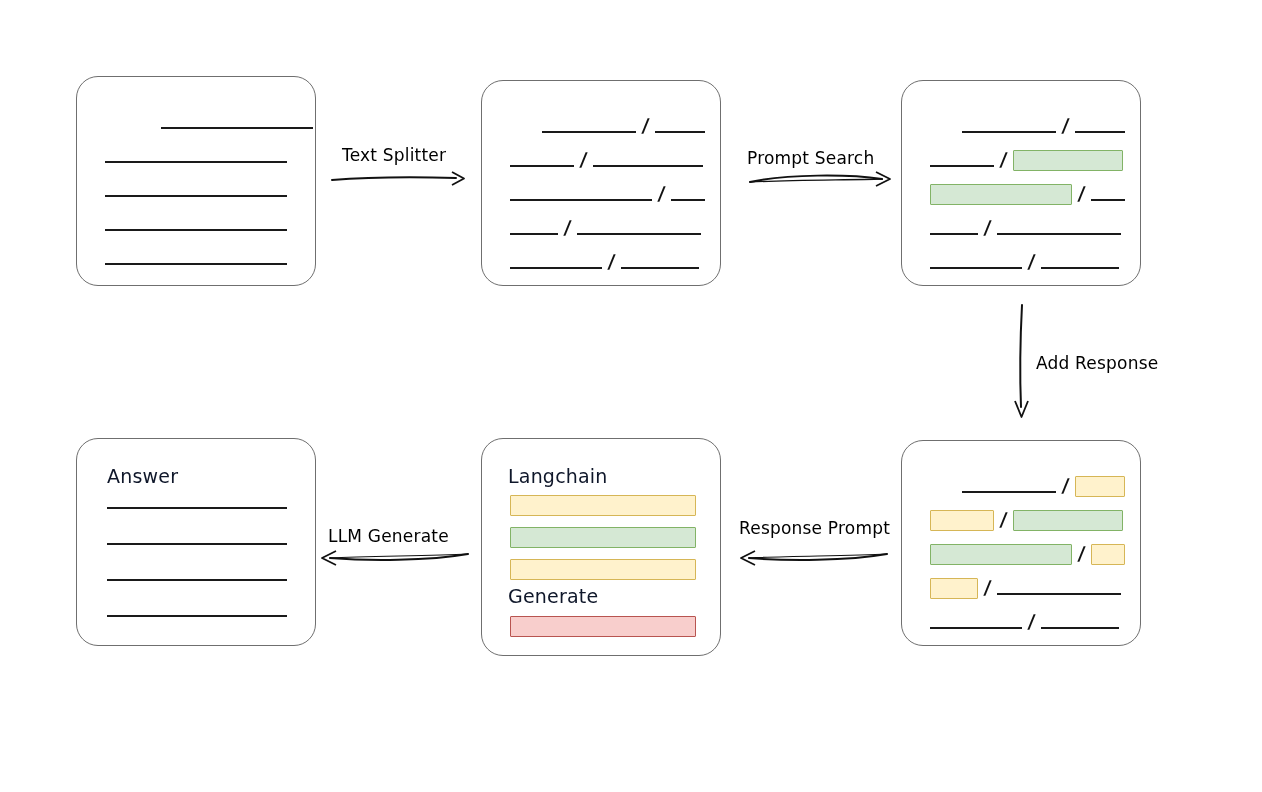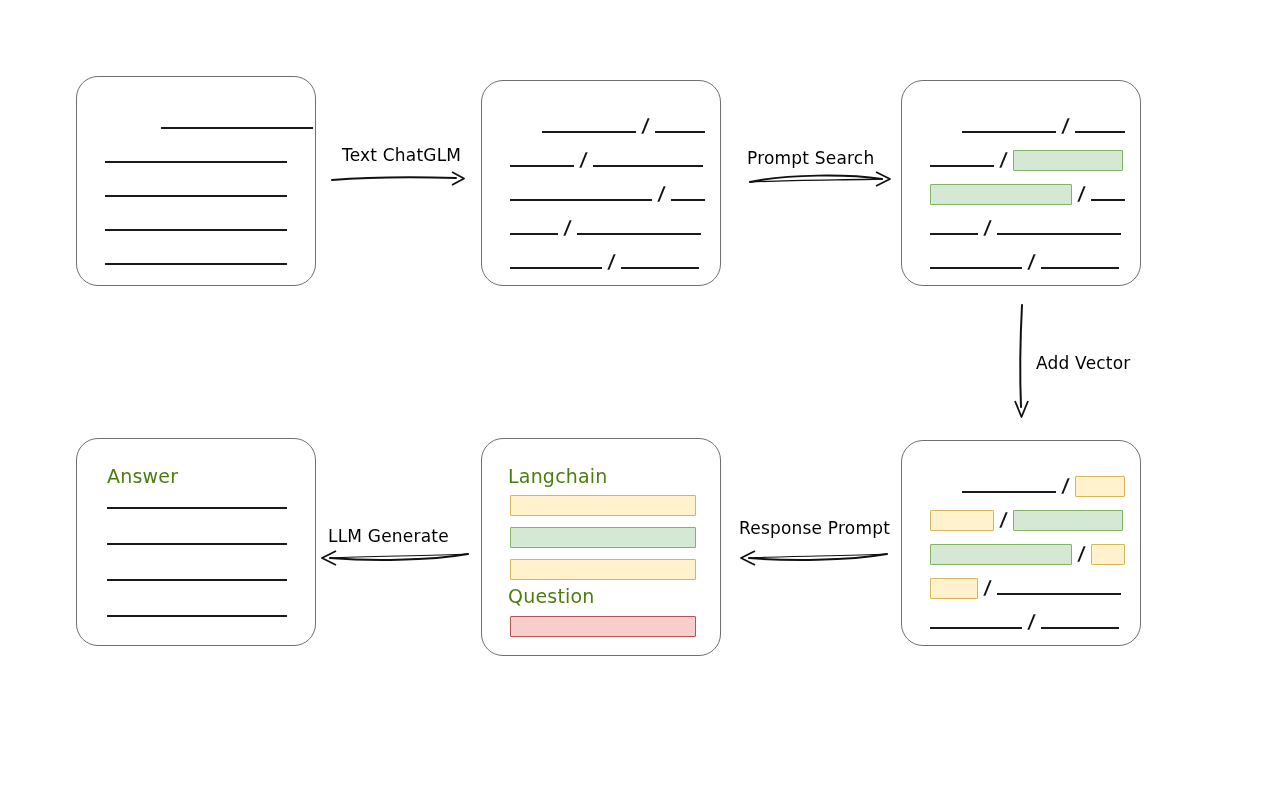--- a/index.html
+++ b/index.html
@@ -87,21 +87,21 @@
   }
   .bar.green  { background: #d5e8d4; border: 1.6px solid #82b366; }
   .bar.yellow { background: #fff2cc; border: 1.6px solid #d6b656; }
   .bar.red    { background: #f8cecc; border: 1.6px solid #b85450; }
 
   
   .card-title {
     position: absolute;
     font-family: "DejaVu Sans", sans-serif;
     font-size: 19px;
-    color: #4d7c0f;
+    color: #0f172a;
     letter-spacing: 0.2px;
     white-space: nowrap;
   }
 
   
   .arrow-label {
     position: absolute;
     font-family: "DejaVu Sans", sans-serif;
     font-size: 17px;
     color: #000000;
@@ -142,21 +142,21 @@
         </div>
         <div class="row" style="top: 136px; padding-left: 28px;">
           <span class="seg" style="width: 182px;"></span>
         </div>
         <div class="row" style="top: 170px; padding-left: 28px;">
           <span class="seg" style="width: 182px;"></span>
         </div>
       </div>
   </div>
 
-  <div class="arrow-label" style="left:342px; top:145px;">Text ChatGLM</div>
+  <div class="arrow-label" style="left:342px; top:145px;">Text Splitter</div>
   <svg class="arrow-svg" style="left:330px; top:168px;" width="140" height="20" viewBox="0 0 140 20">
     <path d="M2,12 C40,9 90,9 126,10" stroke="#111" stroke-width="2" fill="none" stroke-linecap="round"></path>
     <path d="M122,4 L134,10.5 L122,17" stroke="#111" stroke-width="1.8" fill="none" stroke-linejoin="round"></path>
   </svg>
 
   <div class="card" style="left:481px; top:80px; width:240px; height:206px;">
     <div class="lines" id="rows-split-chunks">
         <div class="row" style="top: 34px; padding-left: 28px;">
           <span class="gap" style="width: 32px;"></span>
           <span class="seg" style="width: 94px;"></span>
@@ -217,21 +217,21 @@
           <span class="seg" style="width: 124px;"></span>
         </div>
         <div class="row" style="top: 170px; padding-left: 28px;">
           <span class="seg" style="width: 92px;"></span>
           <span class="slash" style="margin: 0px 6px;">/</span>
           <span class="seg" style="width: 78px;"></span>
         </div>
       </div>
   </div>
 
-  <div class="arrow-label" style="left:1036px; top:353px;">Add Vector</div>
+  <div class="arrow-label" style="left:1036px; top:353px;">Add Response</div>
   <svg class="arrow-svg" style="left:1010px; top:303px;" width="24" height="118" viewBox="0 0 24 118">
     <path d="M12,2 C10,40 10,80 11,104" stroke="#111" stroke-width="2" fill="none" stroke-linecap="round"></path>
     <path d="M5,98 L11.5,114 L18,98" stroke="#111" stroke-width="1.8" fill="none" stroke-linejoin="round"></path>
   </svg>
 
   <div class="card" style="left:901px; top:440px; width:240px; height:206px;">
     <div class="lines" id="rows-context-chunks">
         <div class="row" style="top: 34px; padding-left: 28px;">
           <span class="gap" style="width: 32px;"></span>
           <span class="seg" style="width: 94px;"></span>
@@ -268,21 +268,21 @@
     <path d="M18,3 L4,10 L18,17" stroke="#111" stroke-width="1.8" fill="none" stroke-linejoin="round"></path>
   </svg>
 
   <div class="card" style="left:481px; top:438px; width:240px; height:218px;">
     <div class="card-title" style="left:26px; top:26px;">Langchain</div>
 
     <div class="bar yellow" style="left:28px; top:56px; width:186px;"></div>
     <div class="bar green" style="left:28px; top:88px; width:186px;"></div>
     <div class="bar yellow" style="left:28px; top:120px; width:186px;"></div>
 
-    <div class="card-title" style="left:26px; top:146px;">Question</div>
+    <div class="card-title" style="left:26px; top:146px;">Generate</div>
 
     <div class="bar red" style="left:28px; top:177px; width:186px;"></div>
   </div>
 
   <div class="arrow-label" style="left:328px; top:526px;">LLM Generate</div>
   <svg class="arrow-svg" style="left:318px; top:548px;" width="152" height="20" viewBox="0 0 152 20">
     <path d="M150,6 C110,13 50,13 12,10" stroke="#111" stroke-width="2" fill="none" stroke-linecap="round"></path>
     <path d="M150,6 C110,8 50,8 12,10" stroke="#111" stroke-width="1.2" fill="none" stroke-linecap="round"></path>
     <path d="M18,3 L4,10 L18,17" stroke="#111" stroke-width="1.8" fill="none" stroke-linejoin="round"></path>
   </svg>

